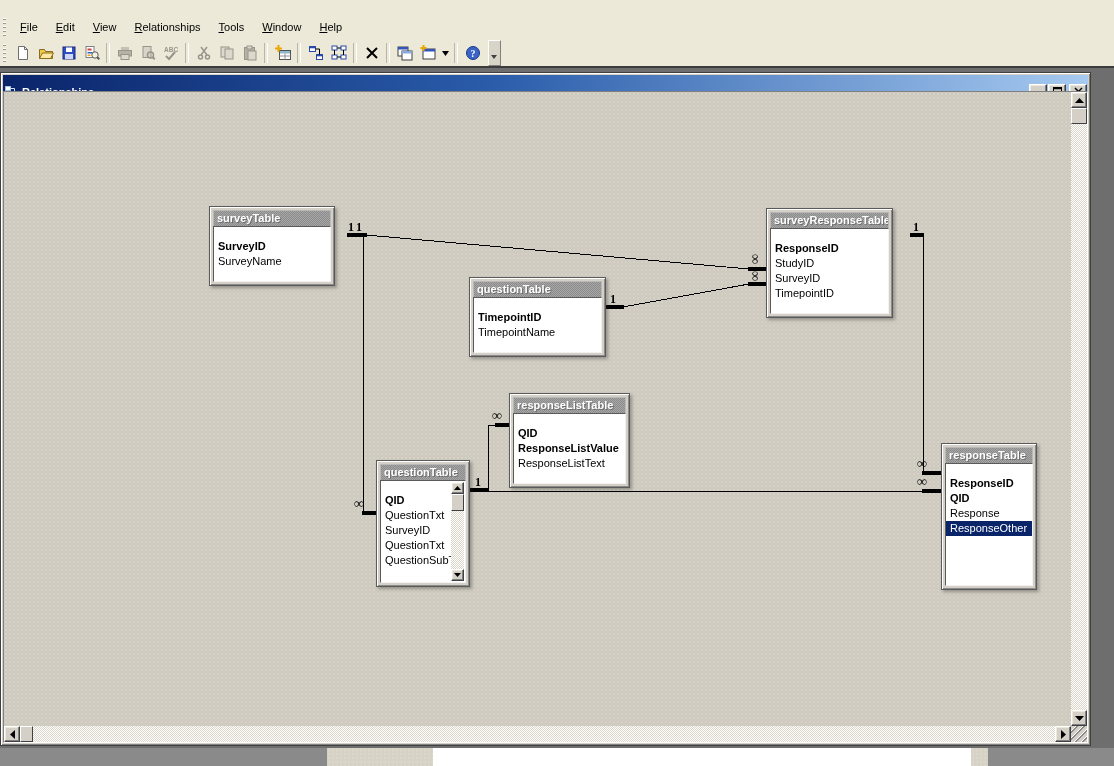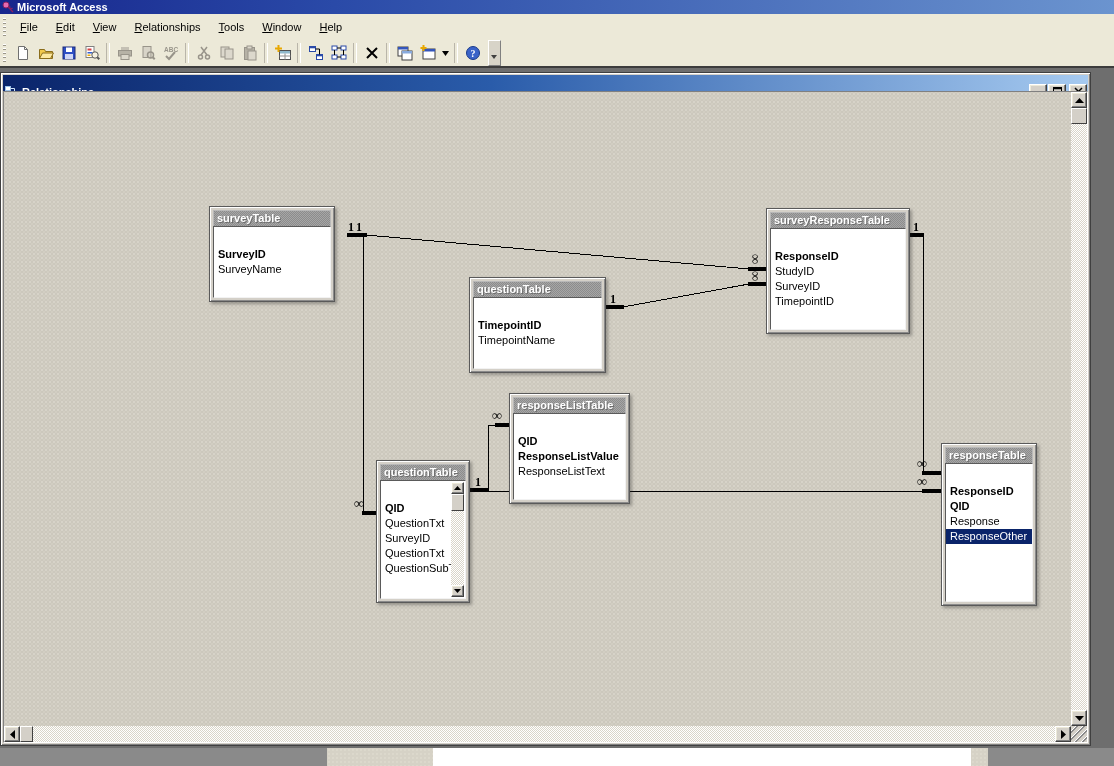--- a/index.html
+++ b/index.html
@@ -57,21 +57,21 @@
   .rel-lines{position:absolute;left:0;top:0;}
 
   
   .tbl{position:absolute;background:#d4d0c8;border:1px solid #5a5a5a;
     box-shadow:inset 1px 1px 0 #fff,inset -1px -1px 0 #8a8a8a,2px 2px 3px rgba(40,40,40,.35);
     padding:3px;box-sizing:border-box;}
   .tbl-title{height:15px;line-height:15px;padding:0 3px;color:#fff;font-weight:bold;white-space:nowrap;overflow:hidden;
     background:repeating-conic-gradient(#a6a6a6 0% 25%,#8c8c8c 0% 50%) 0 0/2px 2px;
     text-shadow:1px 1px 0 #6e6e6e;border:1px solid #b8b8b8;border-bottom:none;}
   .tbl-fields{position:relative;background:#fff;border:1px solid;border-color:#5a5a5a #f2f2f2 #f2f2f2 #5a5a5a;
-    padding:20px 0;overflow:hidden;}
+    padding:12px 0;overflow:hidden;}
   .fld{height:15px;line-height:15px;padding:0 4px;white-space:nowrap;overflow:hidden;}
   .fld.pk{font-weight:bold;}
   .fld.selected{background:#0a246a;color:#fff;}
 
   
   .mini-sb{position:absolute;top:1px;right:1px;bottom:1px;width:13px;
     background:repeating-conic-gradient(#fff 0% 25%,#d9d5c9 0% 50%) 0 0/2px 2px;}
   .mini-sb .sbtn{position:absolute;left:0;width:13px;height:12px;}
   .mini-sb .mthumb{position:absolute;left:0;top:12px;width:13px;height:17px;background:#d4d0c8;
     border:1px solid;border-color:#fff #404040 #404040 #fff;box-sizing:border-box;}
@@ -107,27 +107,20 @@
   .s3{left:433px;width:538px;background:#fff;}
   .s4{left:971px;width:17px;background-color:#d6d2c6;
       background-image:radial-gradient(#efecdf 22%,transparent 26%);background-size:4px 4px;}
   .s5{left:988px;width:126px;background:#8a8a8a;}
 </style>
 </head>
 <body>
 
 <div id="root">
 
-  <div class="titlebar">
-    <svg class="ticon" width="12" height="12" viewBox="0 0 12 12">
-      <circle cx="4" cy="4" r="3" fill="#e86ab0" stroke="#8d2060"></circle>
-      <path d="M6 6 L11 11 M8.5 8.5 l2 -1.5 M6.8 6.8 l1.6 -1.2" stroke="#8d2060" stroke-width="1.4" fill="none"></path>
-    </svg>
-    <span class="ttext">Microsoft Access</span>
-  </div>
 
   <div class="menubar">
     <div class="grip"></div>
     <div id="menu-items"><span class="menu-item"><u>F</u><span>i</span><span>l</span><span>e</span></span><span class="menu-item"><u>E</u><span>d</span><span>i</span><span>t</span></span><span class="menu-item"><u>V</u><span>i</span><span>e</span><span>w</span></span><span class="menu-item"><u>R</u><span>e</span><span>l</span><span>a</span><span>t</span><span>i</span><span>o</span><span>n</span><span>s</span><span>h</span><span>i</span><span>p</span><span>s</span></span><span class="menu-item"><u>T</u><span>o</span><span>o</span><span>l</span><span>s</span></span><span class="menu-item"><u>W</u><span>i</span><span>n</span><span>d</span><span>o</span><span>w</span></span><span class="menu-item"><u>H</u><span>e</span><span>l</span><span>p</span></span></div>
   </div>
 
   <div class="toolbar">
     <div class="grip"></div>
 
     <div class="tbtn">
@@ -349,21 +342,21 @@
           </div>
 
           <div class="tbl" style="left:465px;top:185px;width:137px;">
             <div class="tbl-title">questionTable</div>
             <div class="tbl-fields">
               <div class="fld pk">TimepointID</div>
               <div class="fld">TimepointName</div>
             </div>
           </div>
 
-          <div class="tbl" style="left:762px;top:116px;width:144px;">
+          <div class="tbl" style="left:762px;top:116px;width:127px;">
             <div class="tbl-title">surveyResponseTable</div>
             <div class="tbl-fields">
               <div class="fld pk">ResponseID</div>
               <div class="fld">StudyID</div>
               <div class="fld">SurveyID</div>
               <div class="fld">TimepointID</div>
             </div>
           </div>
 
           <div class="tbl" style="left:505px;top:301px;width:121px;">

